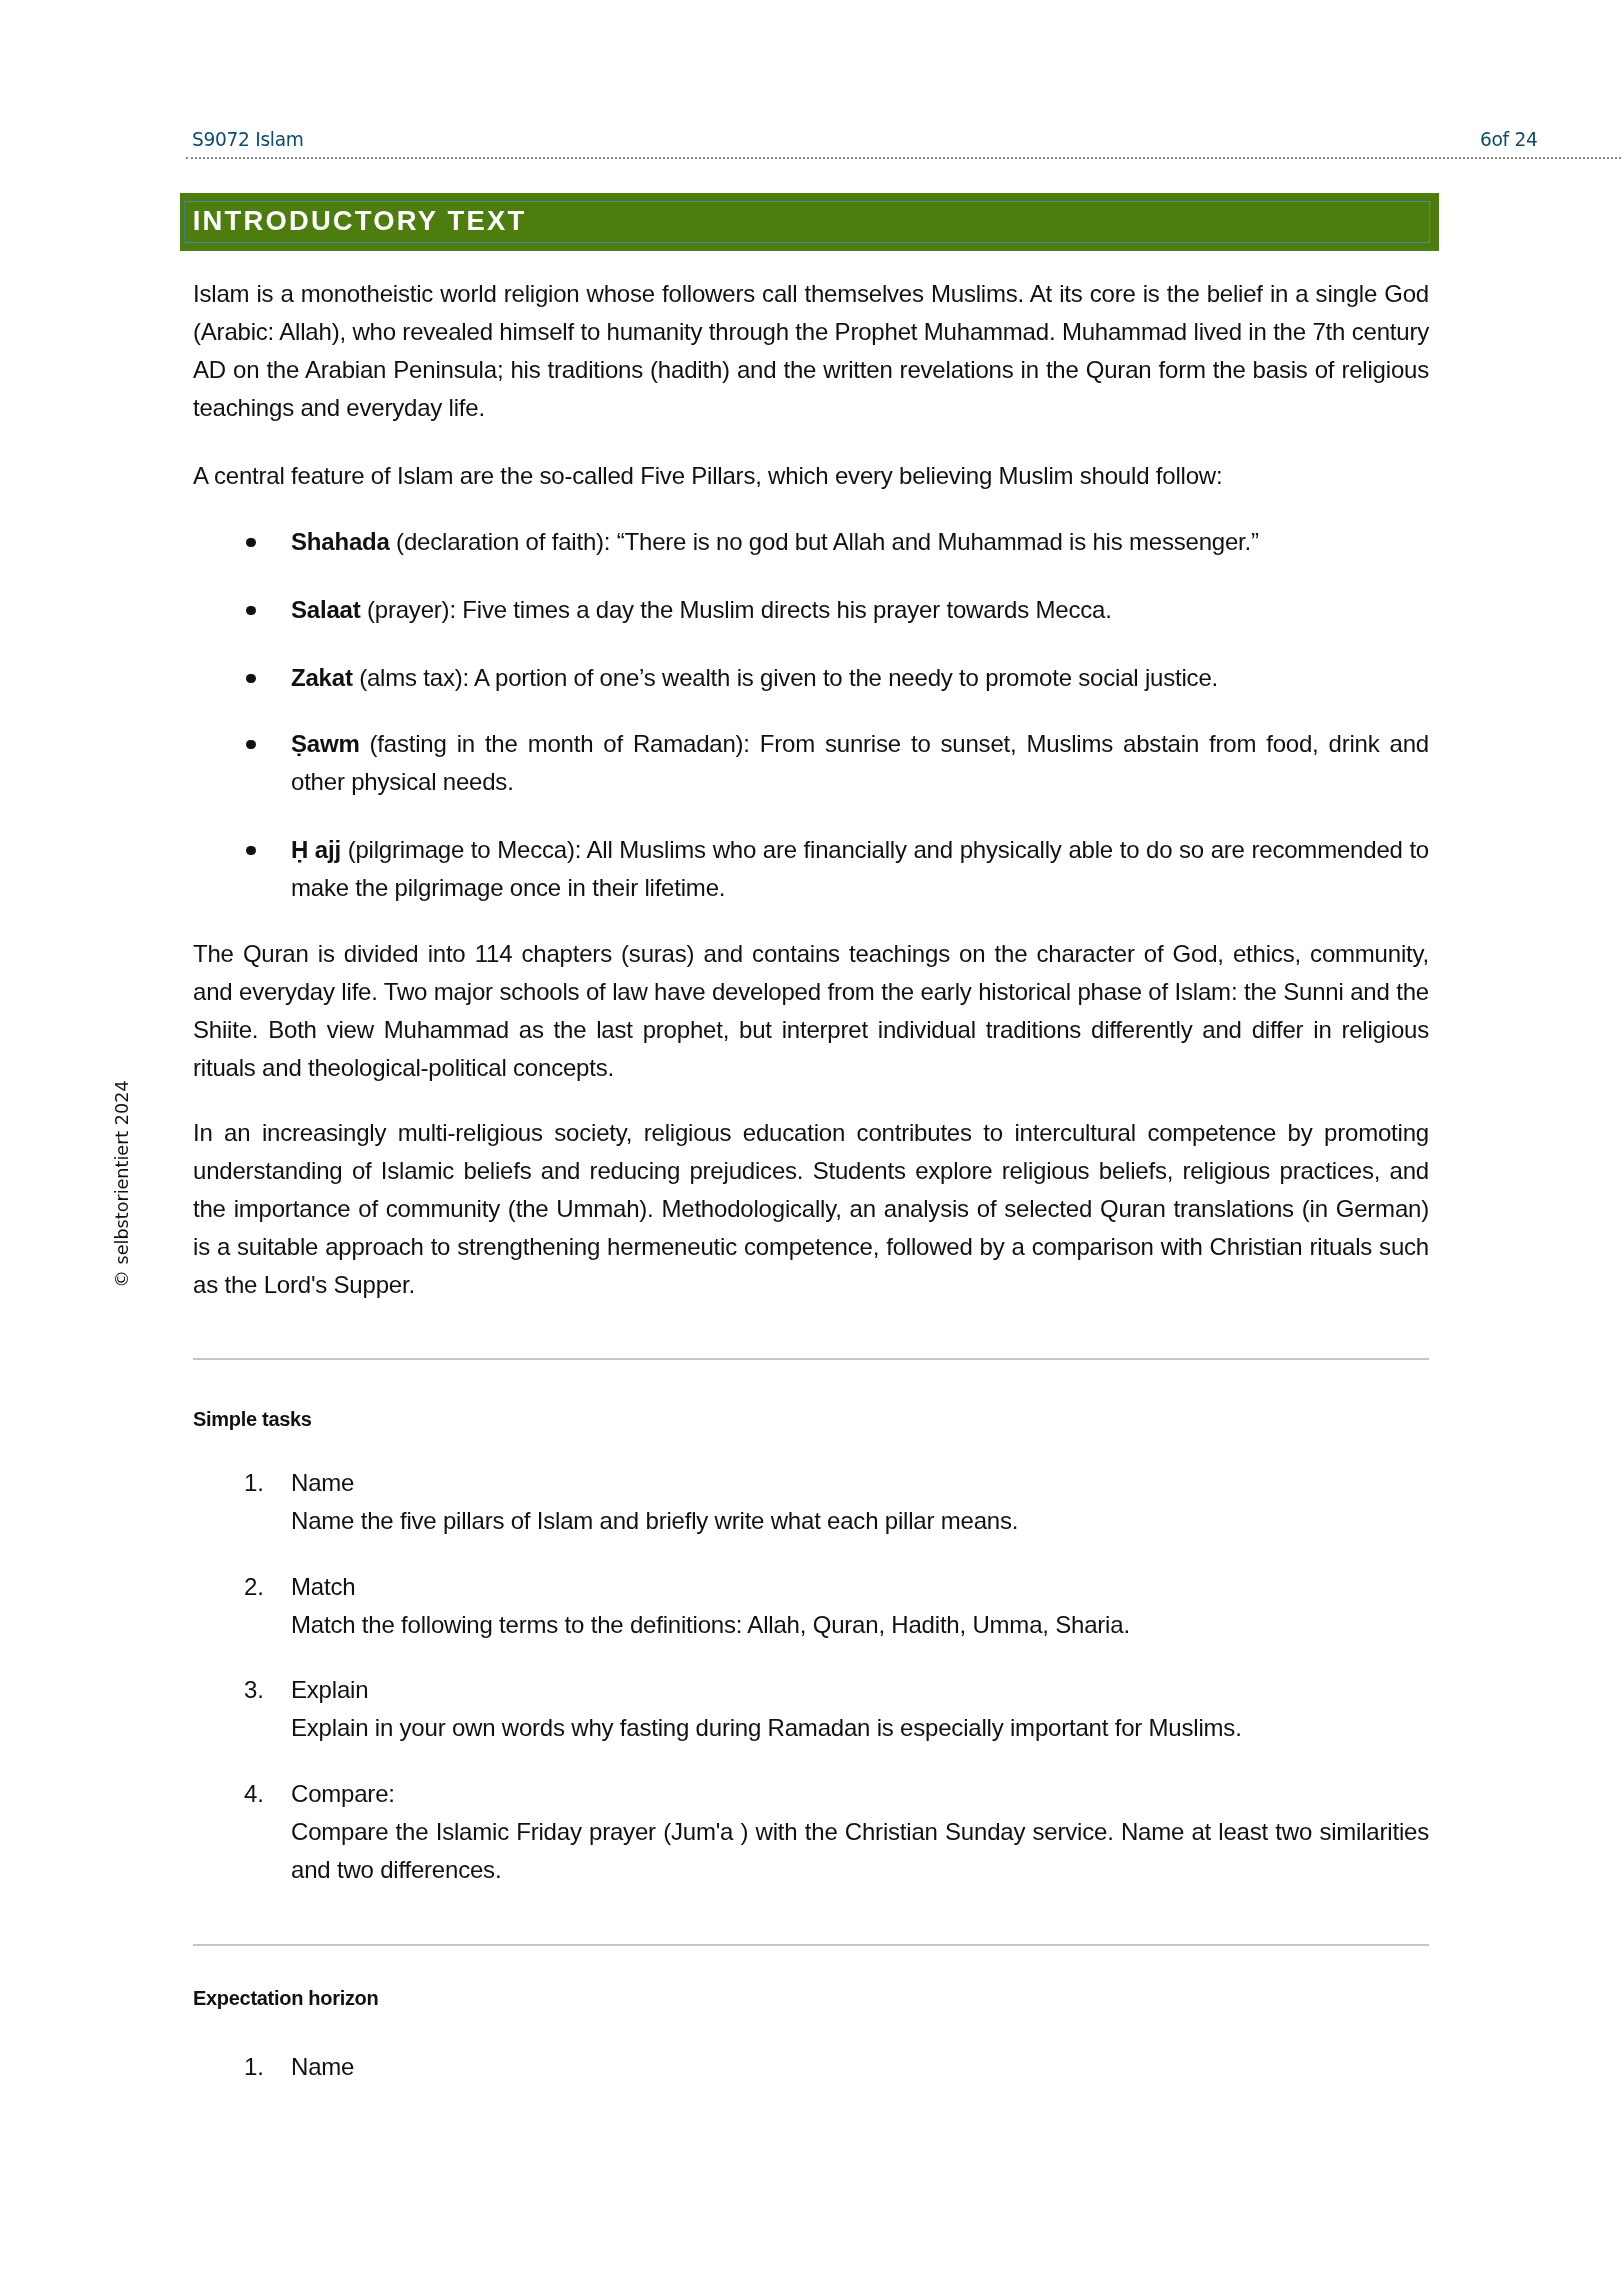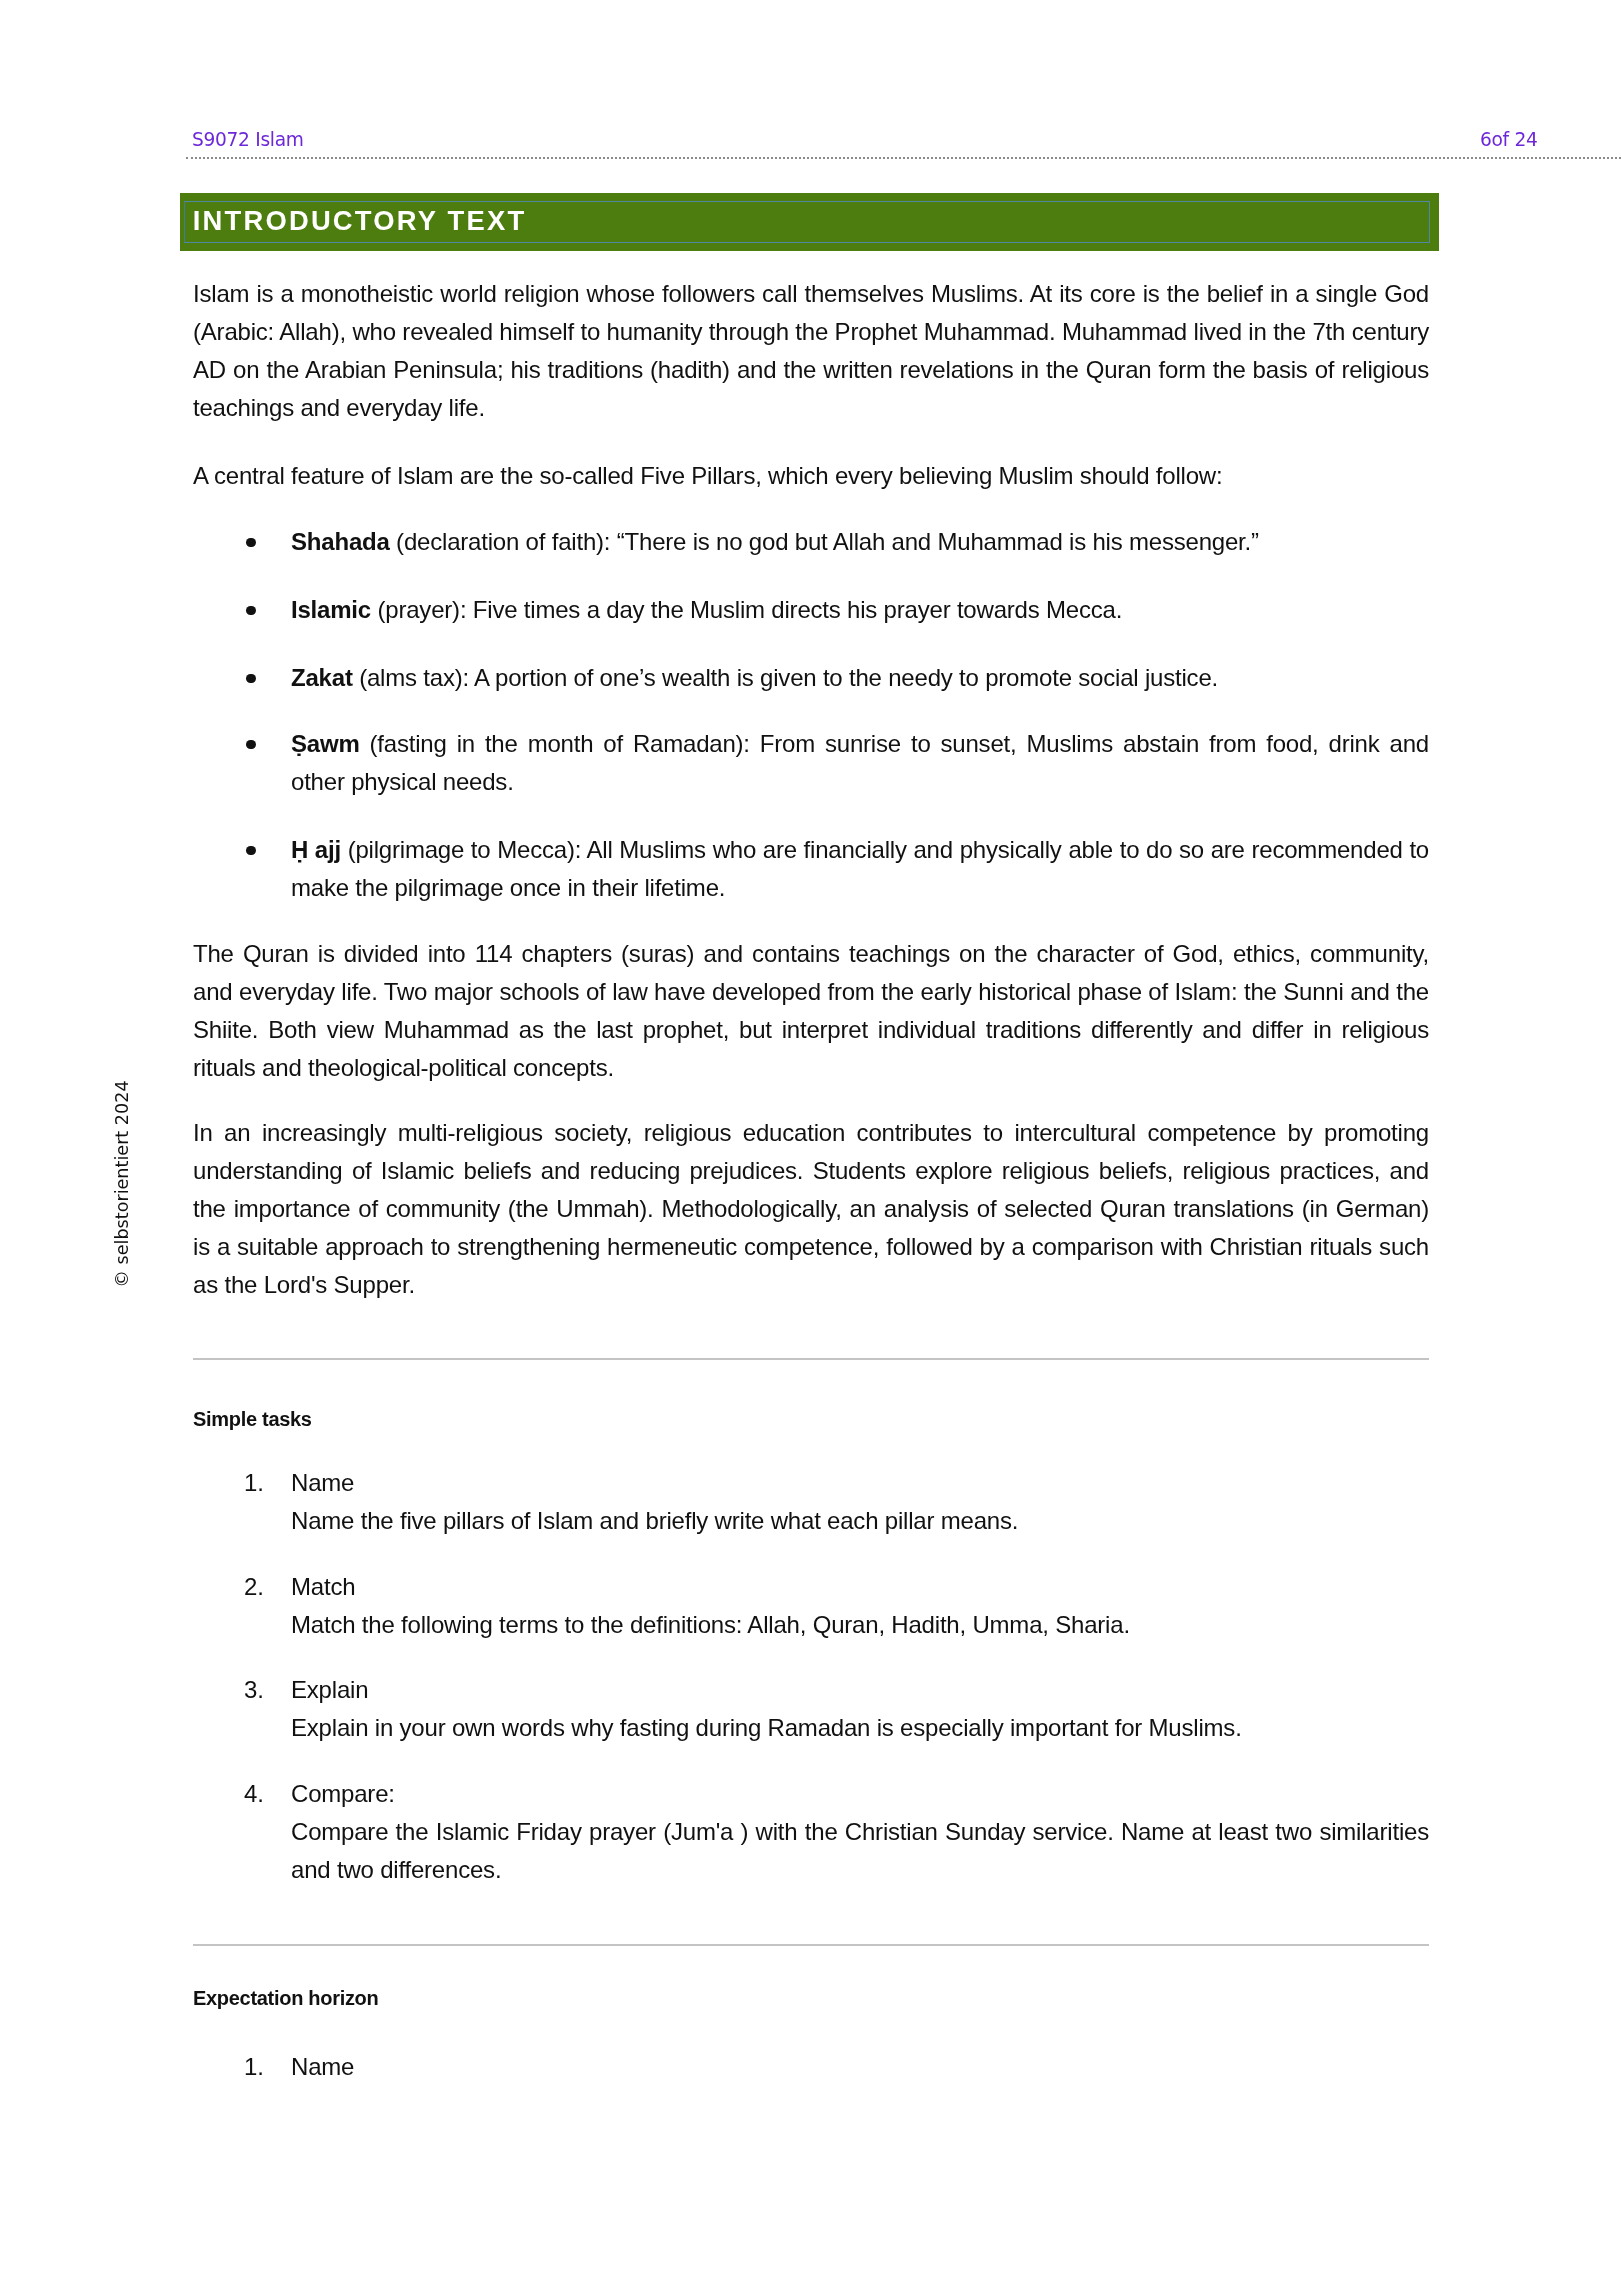--- a/index.html
+++ b/index.html
@@ -1,21 +1,21 @@
 <!DOCTYPE html>
 <html><head>
   <meta charset="utf-8">
   <style>
     html, body { margin: 0; padding: 0; background: #ffffff; }
     body {
       width: 1621px; height: 2293px; position: relative; overflow: hidden;
       font-family: "Liberation Sans", sans-serif; color: #111111;
     }
     .page-header-left, .page-header-right {
-      position: absolute; top: 129px; font-size: 18.6px; color: #6d28d9;
+      position: absolute; top: 129px; font-size: 18.6px; color: #0c4a6e;
       font-family: "DejaVu Sans", sans-serif; letter-spacing: -0.3px;
     }
     .page-header-left { left: 192px; }
     .page-header-right { left: 1480px; }
     .header-rule {
       position: absolute; top: 157px; left: 186px; right: 0;
       border-top: 2px dotted #8a8a8a; height: 0;
     }
     .banner {
       position: absolute; left: 180px; top: 193px; width: 1259px; height: 58px;
@@ -71,21 +71,21 @@
 <div class="content">
   <div class="p" style="top:275px;">Islam is a monotheistic world religion whose followers call themselves Muslims. At its core is the belief in a single God (Arabic: Allah), who revealed himself to humanity through the Prophet Muhammad. Muhammad lived in the 7th century AD on the Arabian Peninsula; his traditions (hadith) and the written revelations in the Quran form the basis of religious teachings and everyday life.</div>
   <div class="p" style="top:457px;">A central feature of Islam are the so-called Five Pillars, which every believing Muslim should follow:</div>
 
   <div class="bullet-item" style="top:523px;">
     <span class="bullet-dot"></span>
     <div class="bullet-text"><span class="bold">Shahada</span><span> (declaration of faith): “There is no god but Allah and Muhammad is his messenger.”</span></div>
   </div>
   <div class="bullet-item" style="top:591px;">
     <span class="bullet-dot"></span>
-    <div class="bullet-text"><span class="bold">Islamic</span><span> (prayer): Five times a day the Muslim directs his prayer towards Mecca.</span></div>
+    <div class="bullet-text"><span class="bold">Salaat</span><span> (prayer): Five times a day the Muslim directs his prayer towards Mecca.</span></div>
   </div>
   <div class="bullet-item" style="top:659px;">
     <span class="bullet-dot"></span>
     <div class="bullet-text"><span class="bold">Zakat</span><span> (alms tax): A portion of one’s wealth is given to the needy to promote social justice.</span></div>
   </div>
   <div class="bullet-item" style="top:725px;">
     <span class="bullet-dot"></span>
     <div class="bullet-text"><span class="bold">Ṣawm</span><span> (fasting in the month of Ramadan): From sunrise to sunset, Muslims abstain from food, drink and other physical needs.</span></div>
   </div>
   <div class="bullet-item" style="top:831px;">

